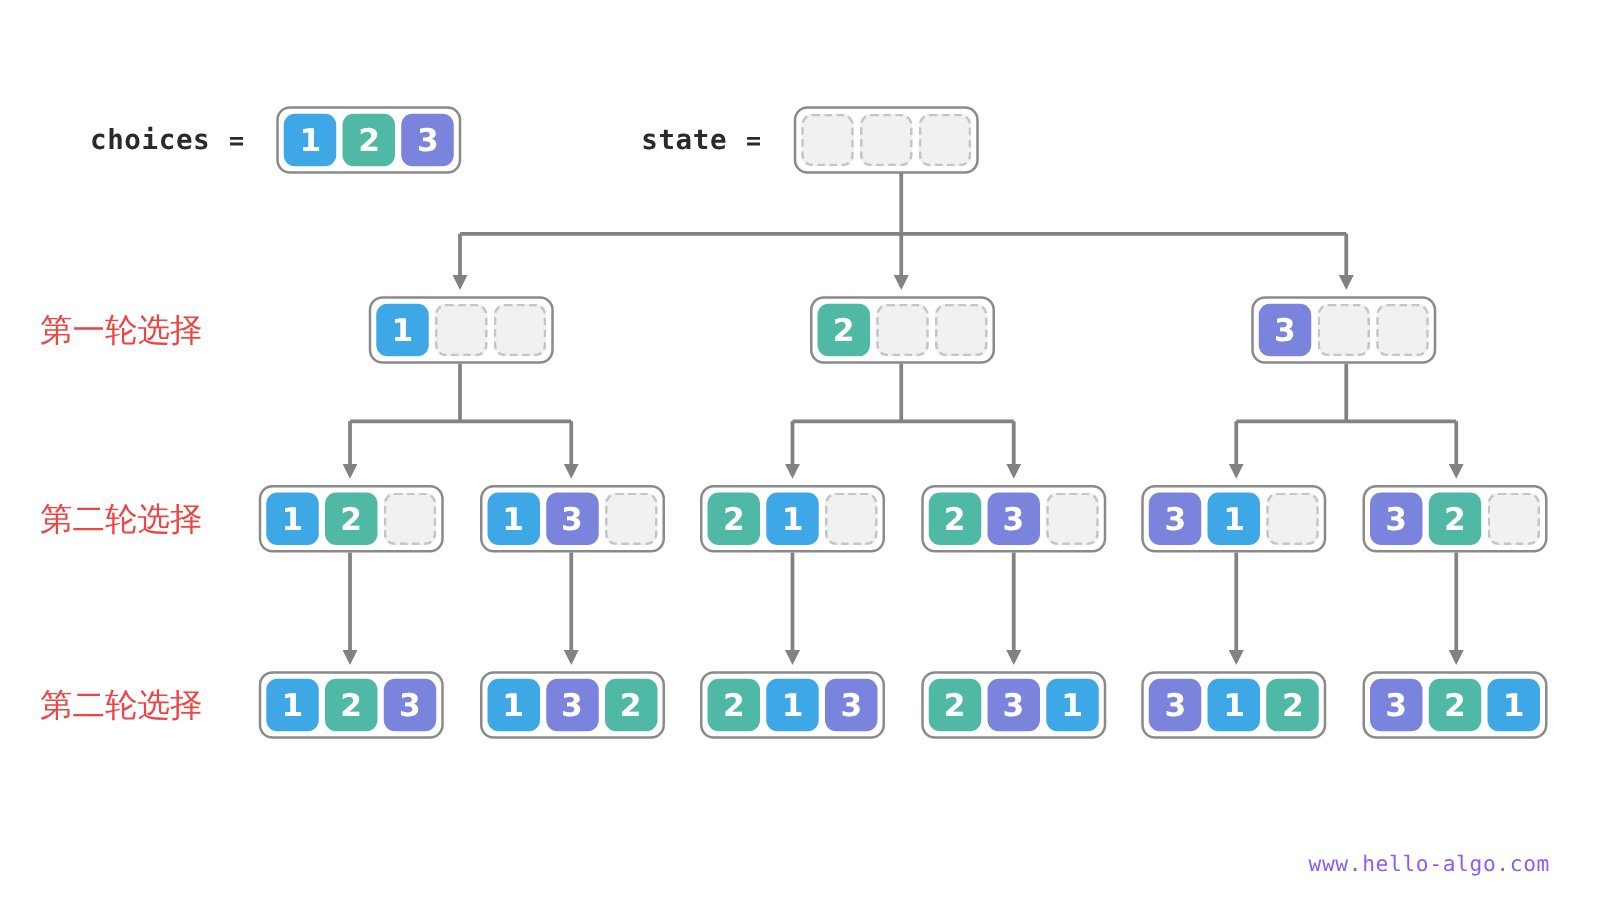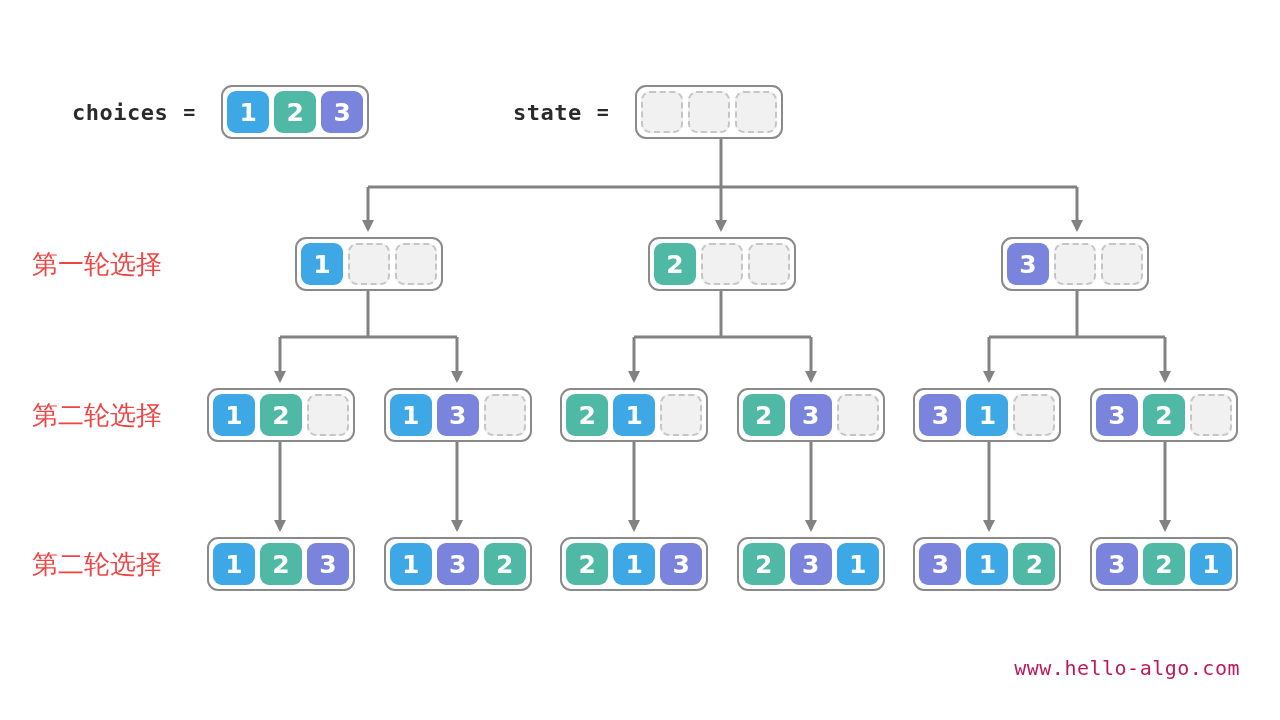--- a/index.html
+++ b/index.html
@@ -61,23 +61,23 @@
   .row-label{
     position:absolute;left:32px;width:190px;height:54px;
     display:flex;align-items:center;
     font-size:26px;font-weight:500;color:#ef4444;
   }
   .row-label-1{top:237px;}
   .row-label-2{top:388px;}
   .row-label-3{top:537px;}
 
   .watermark{
-    position:absolute;right:40px;bottom:40px;
+    position:absolute;right:40px;bottom:18px;
     font-family:"DejaVu Sans Mono","Liberation Mono",monospace;
-    font-size:20px;color:#be185d;letter-spacing:0.5px;
+    font-size:17px;color:#8b5cf6;letter-spacing:0.5px;
   }
 </style>
 </head>
 <body>
 
 <div class="canvas">
 
   <svg class="connectors" viewBox="0 0 1280 720" xmlns="http://www.w3.org/2000/svg">
     <defs>
       <marker id="arrow" viewBox="0 0 10 10" refX="7.5" refY="5" markerWidth="4" markerHeight="4" orient="auto-start-reverse">

